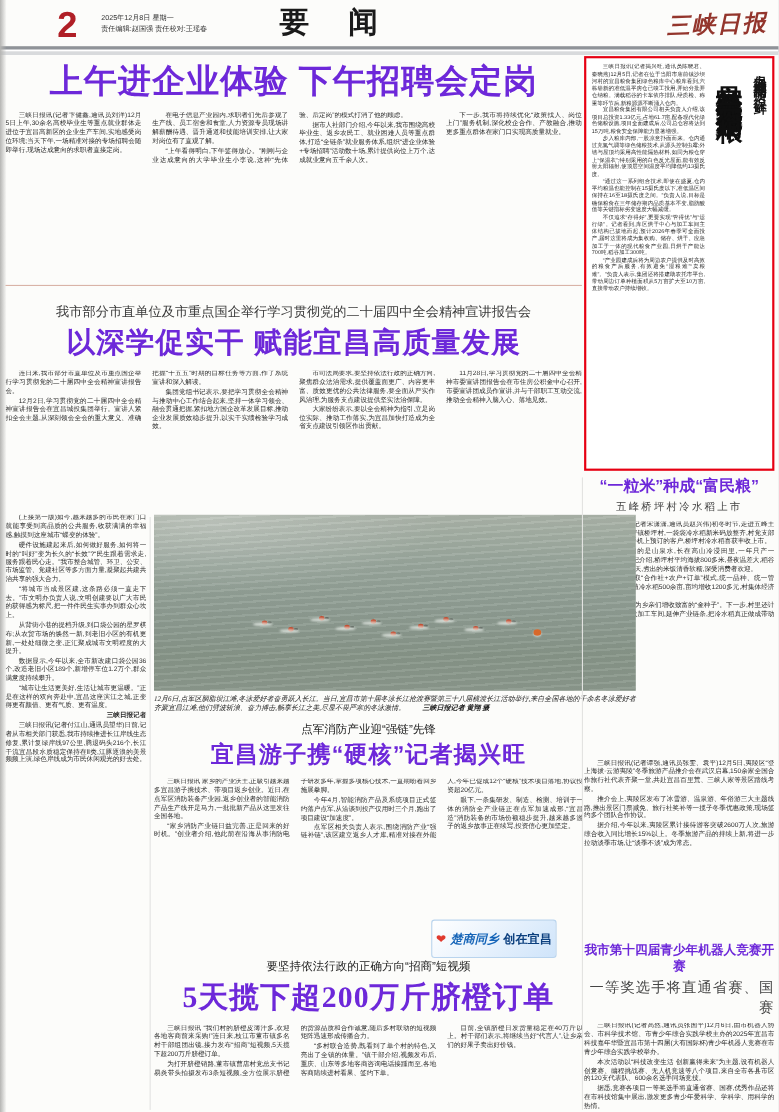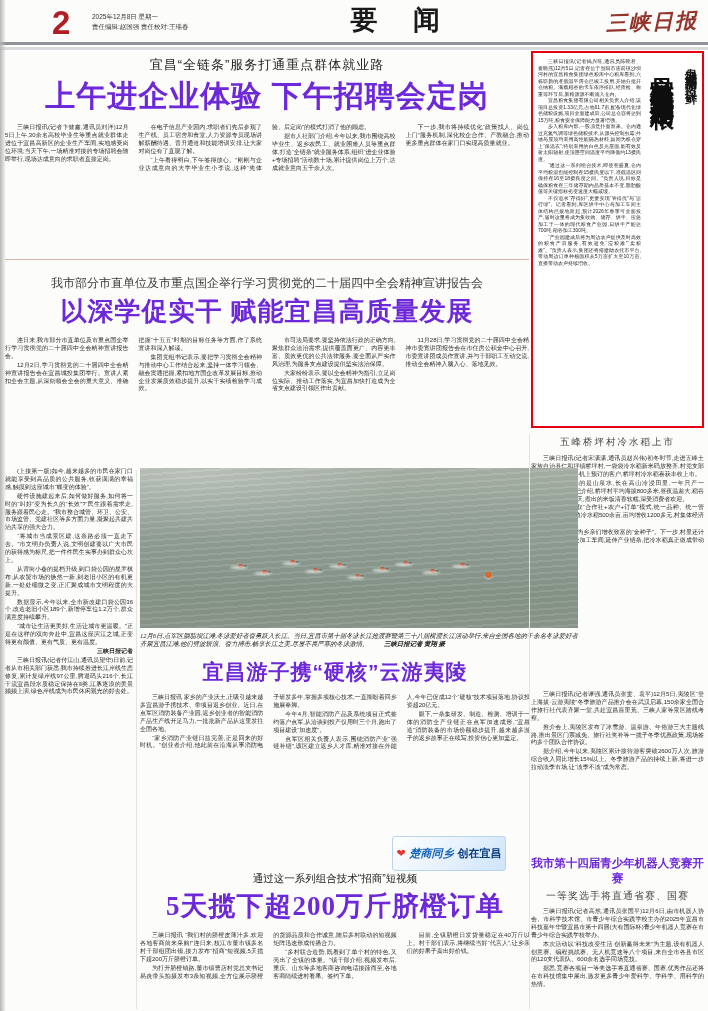--- a/index.html
+++ b/index.html
@@ -4,21 +4,21 @@
 <style>
   html,body{margin:0;padding:0;background:#dcdcdc;}
   .page{position:relative;width:708px;height:1011px;background:#fcfcfa;overflow:hidden;
         font-family:"Liberation Sans",sans-serif;color:#222;}
   .page::before{content:'';position:absolute;left:0;top:0;bottom:0;width:6px;
         background:linear-gradient(90deg,#b5b5b3,rgba(255,255,255,0));z-index:9;}
   .abs{position:absolute;}
   
   .pagenum{left:52px;top:4px;font-size:33px;font-weight:900;color:#b01f26;}
   .dateline{left:92px;top:12px;font-size:6.5px;line-height:9.5px;color:#333;}
-  .section-title{left:254px;top:2px;width:200px;text-align:right;font-size:27px;font-weight:900;
+  .section-title{left:254px;top:2px;width:200px;text-align:left;font-size:27px;font-weight:900;
         letter-spacing:14px;color:#1a1a1a;}
   .masthead{right:10px;top:8px;font-family:"Liberation Serif",serif;font-style:italic;
         font-weight:700;font-size:21px;color:#93352c;transform:rotate(-2deg);letter-spacing:2px;}
   .header-rule{left:0;right:0;top:42px;height:3px;background:#8f9398;border-bottom:2px solid #fff;
         box-shadow:0 3px 0 #d8dadc;}
   
   .bodytext{font-size:6px;line-height:7.9px;text-align:justify;color:#2a2a2a;overflow:hidden;}
   .bodytext p{margin:0 0 1px 0;text-indent:2em;}
   .kicker{text-align:center;color:#222;}
   .hl{text-align:center;font-weight:900;color:#6d28d9;}
@@ -40,21 +40,21 @@
   .rcol{width:173px;}
   .rice{left:531px;top:432px;}
   .rice .hl{font-size:14.5px;}
   .rice .sub{font-size:9.5px;text-align:center;color:#444;margin-top:4px;letter-spacing:2px;}
   .rice .bodytext{margin-top:6px;height:208px;}
   .yiling{left:531px;top:686px;}
   .yiling .hl{font-size:14px;}
   .yiling .bodytext{margin-top:5px;height:142px;}
   .robot{left:531px;top:856px;}
   .robot .hl{font-size:11.5px;}
-  .robot .sub{font-size:10px;text-align:center;color:#444;margin-top:3px;letter-spacing:1px;}
+  .robot .sub{font-size:13px;text-align:right;color:#444;margin-top:3px;letter-spacing:1px;}
   .robot .bodytext{margin-top:5px;height:118px;}
   
   .study{left:5px;top:248px;width:524px;}
   .banner-row{position:relative;height:22px;text-align:center;}
   .banner-row .rule{position:absolute;left:0;right:0;top:11px;height:1px;background:#d9b3a7;}
   .banner{position:relative;display:inline-block;background:linear-gradient(180deg,#e2temp,#c94a1e);
         background:linear-gradient(180deg,#e06030,#c94a1e);color:#fff;font-size:11.5px;font-weight:700;
         padding:3px 14px;letter-spacing:1px;}
   .study .kicker{font-size:12px;color:#3a3a3a;margin-top:5px;font-family:Liberation Serif, serif;}
   .study .hl{font-size:26px;margin-top:2px;letter-spacing:1px;}
@@ -105,21 +105,20 @@
   <div class="abs pagenum">2</div>
   <div class="abs dateline">
     <div>2025年12月8日 星期一</div>
     <div>责任编辑:赵国强 责任校对:王瑶春</div>
   </div>
   <div class="abs section-title">要 闻</div>
   <div class="abs masthead">三峡日报</div>
   <div class="abs header-rule"></div>
 
   <div class="abs topstory">
-    <div class="kicker">宜昌“全链条”服务打通重点群体就业路</div>
     <div class="hl">上午进企业体验 下午招聘会定岗</div>
     <div class="bodytext">
         <p>三峡日报讯(记者卞健鑫,通讯员刘洋)12月5日上午,30余名高校毕业生等重点就业群体走进位于宜昌高新区的企业生产车间,实地感受岗位环境;当天下午,一场精准对接的专场招聘会随即举行,现场达成意向的求职者直接定岗。</p>
         <p>在电子信息产业园内,求职者们先后参观了生产线、员工宿舍和食堂,人力资源专员现场讲解薪酬待遇、晋升通道和技能培训安排,让大家对岗位有了直观了解。</p>
         <p>“上午看得明白,下午签得放心。”刚刚与企业达成意向的大学毕业生小李说,这种“先体验、后定岗”的模式打消了他的顾虑。</p>
         <p>据市人社部门介绍,今年以来,我市围绕高校毕业生、返乡农民工、就业困难人员等重点群体,打造“全链条”就业服务体系,组织“进企业体验+专场招聘”活动数十场,累计提供岗位上万个,达成就业意向五千余人次。</p>
         <p>下一步,我市将持续优化“政策找人、岗位上门”服务机制,深化校企合作、产教融合,推动更多重点群体在家门口实现高质量就业。</p>
       </div>
   </div>
 
@@ -130,20 +129,21 @@
         <p>步入粮库内部,一股凉意扑面而来。仓内通过充氮气调等绿色储粮技术,从源头控制虫霉;外墙与屋顶均采用高性能隔热材料,如同为粮仓穿上“保温衣”;特别采用的白色反光屋面,能有效反射太阳辐射,使顶层空间温度平均降低约13摄氏度。</p>
         <p>“通过这一系列组合技术,即使在盛夏,仓内平均粮温也能控制在15摄氏度以下,准低温区间保持在16至18摄氏度之间。”负责人说,目标是确保粮食在三年储存期内品质基本不变,脂肪酸值等关键指标劣变速度大幅减缓。</p>
         <p>不仅追求“存得好”,更要实现“管得优”与“运行绿”。记者看到,库区烘干中心与加工车间主体结构已拔地而起,预计2026年春季可全面投产,届时这里将成为集收购、储存、烘干、应急加工于一体的现代粮食产业园,日烘干产能达700吨,稻谷加工300吨。</p>
         <p>“产业园建成后将为周边农户提供及时高效的粮食产后服务,有效避免“湿粮难”“卖粮难”。”负责人表示,集团还将搭建助农托市平台,带动周边订单种植面积从5万亩扩大至10万亩,直接带动农户持续增收。</p>
       </div>
     <div class="v-hl">宜昌首个绿色储粮示范库开仓纳粮</div>
     <div class="v-kicker">力保储存期品质“保鲜”</div>
   </div>
 
   <div class="abs rcol rice">
+    <div class="hl">“一粒米”种成“富民粮”</div>
     <div class="sub">五峰桥坪村冷水稻上市</div>
     <div class="bodytext">
         <p>三峡日报讯(记者宋潇潇,通讯员赵兴伟)初冬时节,走进五峰土家族自治县仁和坪镇桥坪村,一袋袋冷水稻新米码放整齐,村党支部书记正忙着对接手机上预订的客户,桥坪村冷水稻喜获丰收上市。</p>
         <p>“我们的米喝的是山泉水,长在高山冷浸田里,一年只产一季。”村党支部书记介绍,桥坪村平均海拔800多米,昼夜温差大,稻谷生长周期长达150天,煮出的米饭清香软糯,深受消费者欢迎。</p>
         <p>今年,该村采取“合作社+农户+订单”模式,统一品种、统一管护、统一收购,种植冷水稻500余亩,亩均增收1200多元,村集体经济同步壮大。</p>
         <p>“一粒米”正成为乡亲们增收致富的“金种子”。下一步,村里还计划注册商标、建设加工车间,延伸产业链条,把冷水稻真正做成带动全村的“富民粮”。</p>
       </div>
   </div>
 
   <div class="abs rcol yiling">
@@ -209,37 +209,38 @@
         <p>数据显示,今年以来,全市新改建口袋公园36个,改造老旧小区189个,新增停车位1.2万个,群众满意度持续攀升。</p>
         <p>“城市让生活更美好,生活让城市更温暖。”正是在这样的双向奔赴中,宜昌这座滨江之城,正变得更有颜值、更有气质、更有温度。</p>
       </div>
     <p class="sig">三峡日报记者</p>
     <div>
         <p>三峡日报讯(记者付江山,通讯员望华)日前,记者从市相关部门获悉,我市持续推进长江岸线生态修复,累计复绿岸线97公里,腾退码头216个,长江干流宜昌段水质稳定保持在Ⅱ类,江豚逐浪的美景频频上演,绿色岸线成为市民休闲观光的好去处。</p>
       </div>
   </div>
 
   <div class="abs returnee">
-    <div class="hl">宜昌游子携“硬核”云游夷陵</div>
+    <div class="kicker">点军消防产业迎“强链”先锋</div>
+    <div class="hl">宜昌游子携“硬核”记者揭兴旺</div>
     <div class="bodytext">
         <p>三峡日报讯 家乡的产业沃土,正吸引越来越多宜昌游子携技术、带项目返乡创业。近日,在点军区消防装备产业园,返乡创业者的智能消防产品生产线开足马力,一批批新产品从这里发往全国各地。</p>
         <p>“家乡消防产业链日益完善,正是回来的好时机。”创业者介绍,他此前在沿海从事消防电子研发多年,掌握多项核心技术,一直期盼着回乡施展拳脚。</p>
         <p>今年4月,智能消防产品及系统项目正式签约落户点军,从洽谈到投产仅用时三个月,跑出了项目建设“加速度”。</p>
         <p>点军区相关负责人表示,围绕消防产业“强链补链”,该区建立返乡人才库,精准对接在外能人,今年已促成12个“硬核”技术项目落地,协议投资超20亿元。</p>
         <p>眼下,一条集研发、制造、检测、培训于一体的消防全产业链正在点军加速成形,“宜昌造”消防装备的市场份额稳步提升,越来越多游子的返乡故事正在续写,投资信心更加坚定。</p>
       </div>
   </div>
   <div class="abs biz-logo">
     <span class="heart">❤</span>
     <span class="t1">楚商同乡</span>
     <span class="t2">创在宜昌</span>
   </div>
 
   <div class="abs orange">
-    <div class="kicker">通过这一系列组合技术“招商”短视频</div>
+    <div class="kicker">要坚持依法行政的正确方向“招商”短视频</div>
     <div class="hl">5天揽下超200万斤脐橙订单</div>
     <div class="bodytext">
         <p>三峡日报讯 “我们村的脐橙皮薄汁多,欢迎各地客商前来采购!”连日来,枝江市董市镇多名村干部组团出镜,接力发布“招商”短视频,5天揽下超200万斤脐橙订单。</p>
         <p>为打开脐橙销路,董市镇曹店村党总支书记易炎带头拍摄发布3条短视频,全方位展示脐橙的货源品质和合作诚意,随后多村联动的短视频矩阵迅速形成传播合力。</p>
         <p>“多村联合造势,既看到了单个村的特色,又亮出了全镇的体量。”镇干部介绍,视频发布后,重庆、山东等多地客商咨询电话接踵而至,各地客商陆续进村看果、签约下单。</p>
         <p>目前,全镇脐橙日发货量稳定在40万斤以上。村干部们表示,将继续当好“代言人”,让乡亲们的好果子卖出好价钱。</p>
       </div>
   </div>
 
   <div class="abs vline" style="left:529px;top:434px;height:575px;"></div>

